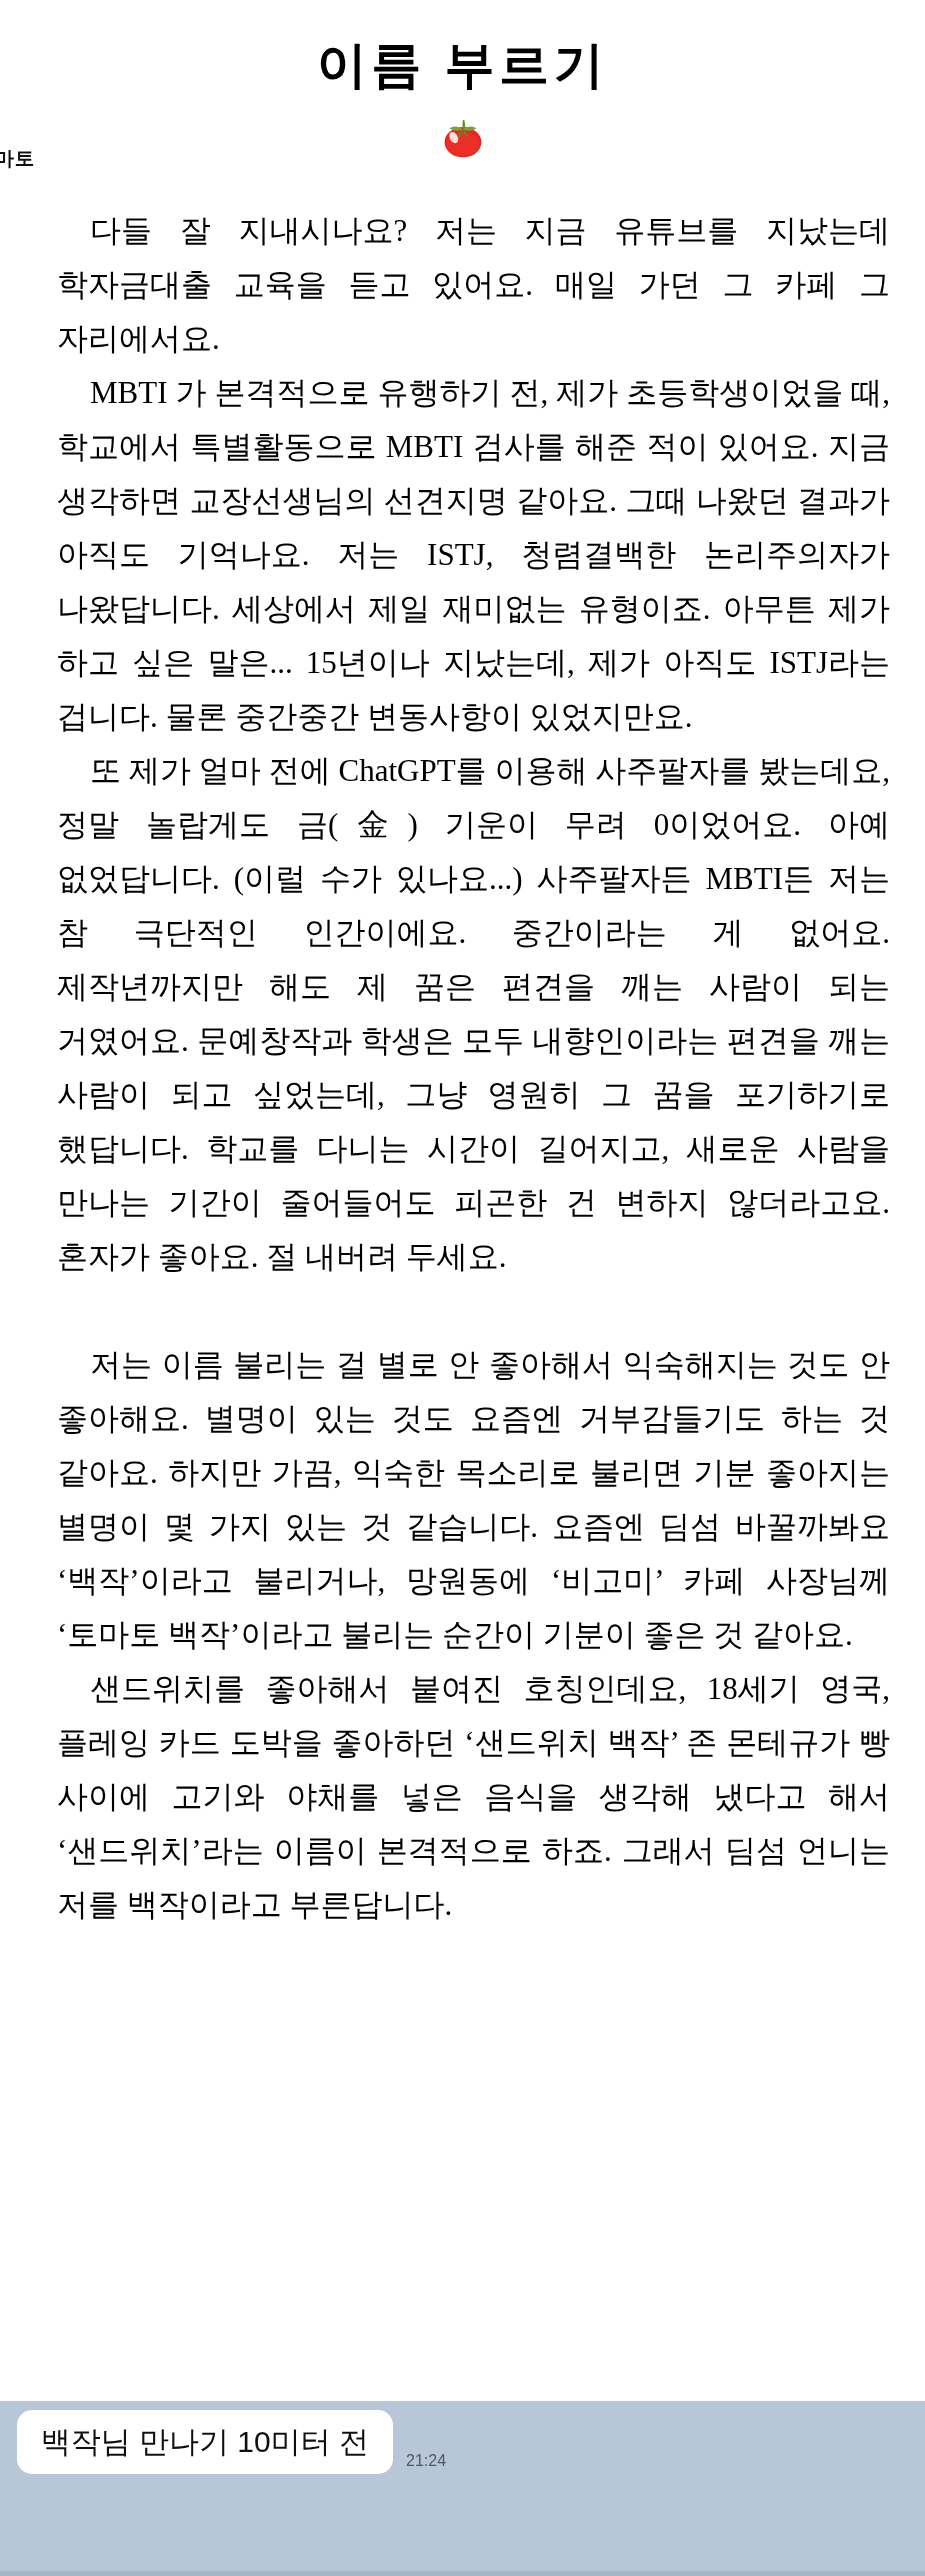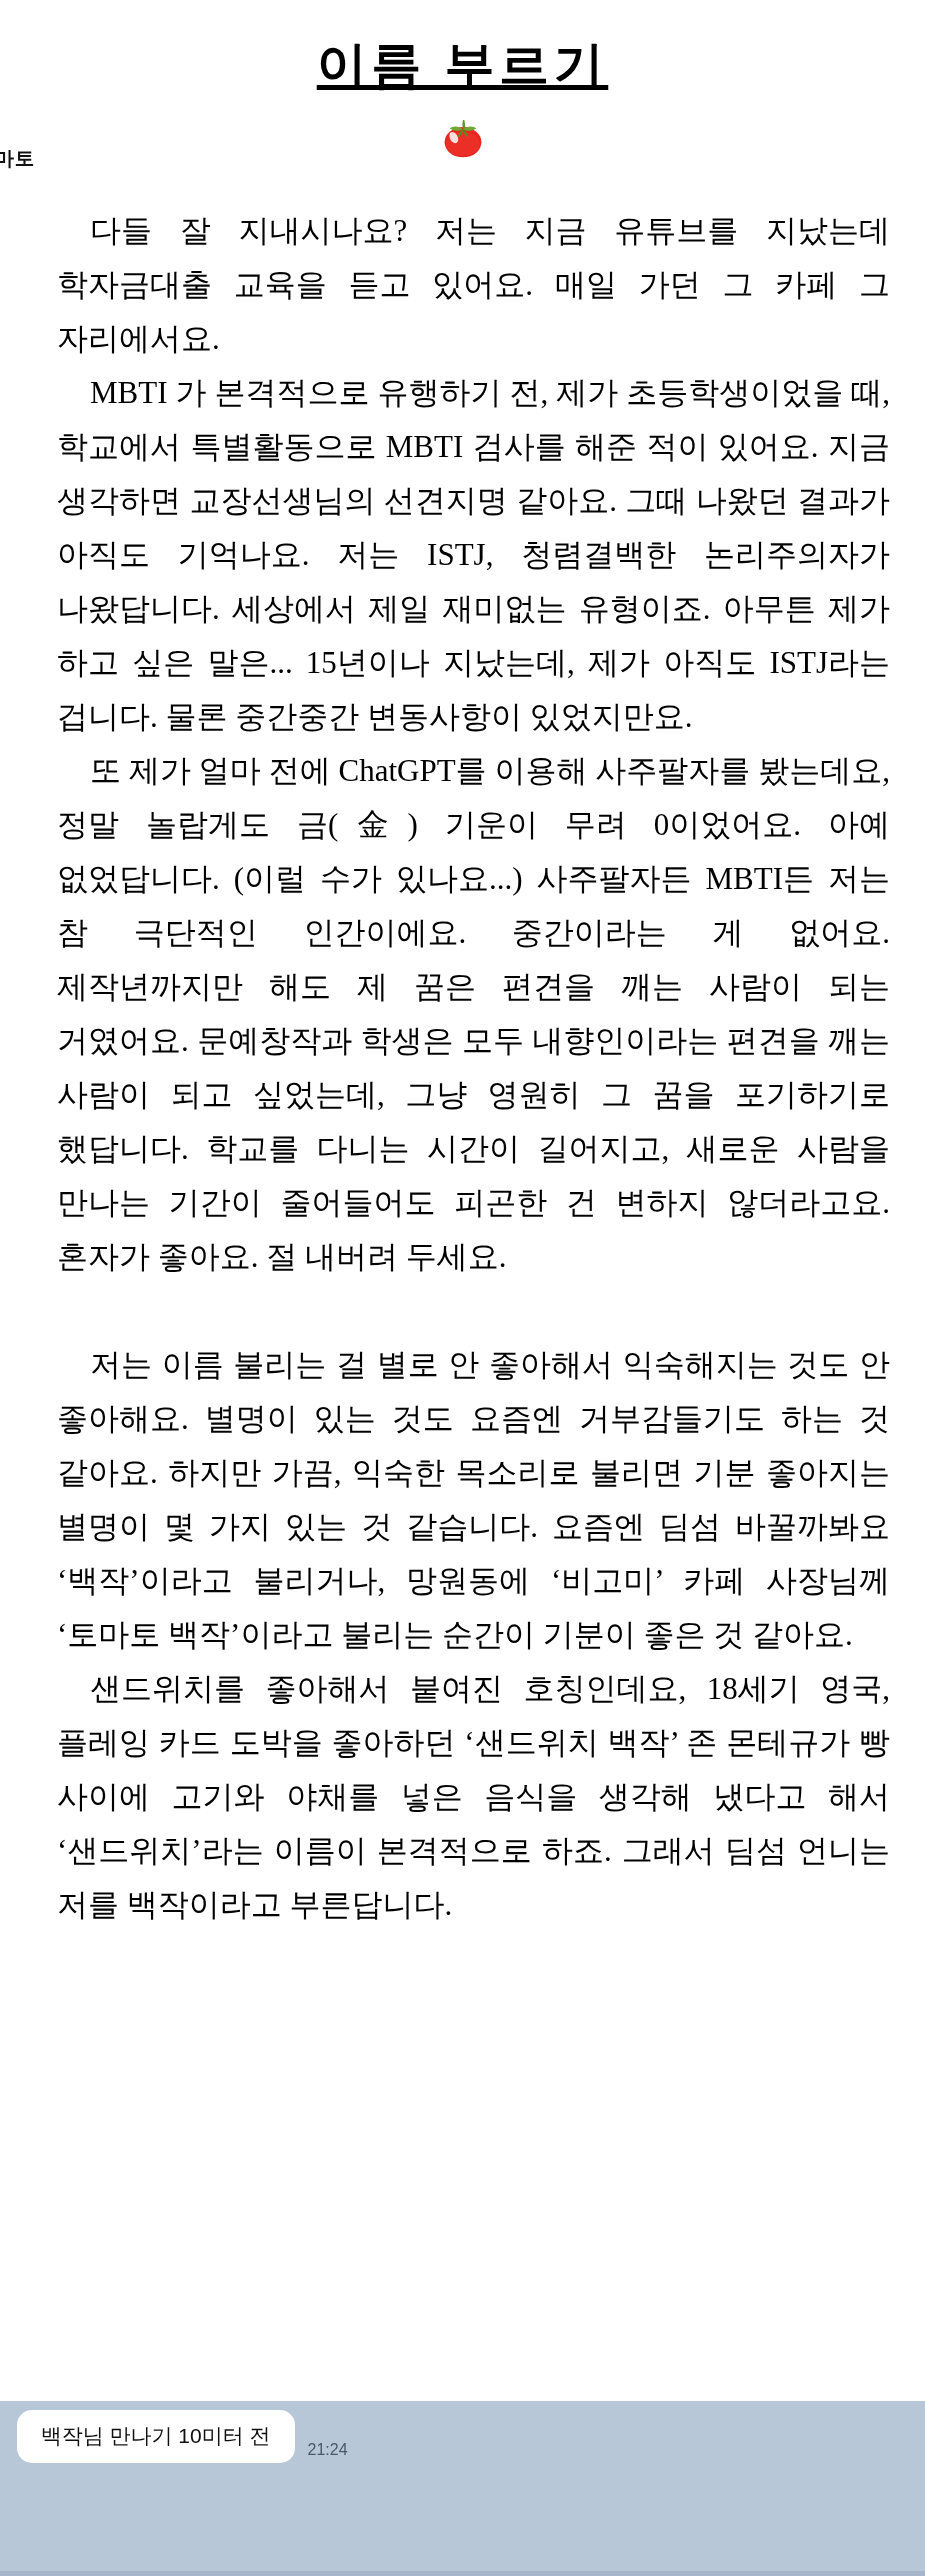--- a/index.html
+++ b/index.html
@@ -13,21 +13,20 @@
   }
   .page-title {
     margin: 0;
     padding-top: 31.5px;
     text-align: center;
     font-size: 50px;
     font-weight: 700;
     letter-spacing: 4.6px;
     color: #000000;
     font-family: "Liberation Sans", sans-serif;
-    text-decoration: underline;
   }
   .logo-block {
     margin-top: 18.5px;
     text-align: left;
     height: 65px;
     position: relative;
   }
   .logo-block svg { display: block; margin: 0 auto; }
   .logo-caption {
     display: block;
@@ -65,21 +64,21 @@
     background: #b8c7d7;
   }
   .chat-row {
     display: flex;
     align-items: flex-end;
   }
   .chat-row.left  { margin: 9.3px 0 0 16.7px; justify-content: flex-start; }
   .chat-row.right { margin: 24px 15px 0 0; justify-content: flex-end; }
   .bubble {
     position: relative;
-    font-size: 21px;
+    font-size: 30px;
     line-height: 1.25;
     color: #0f0f0f;
     padding: 13px 24px;
     border-radius: 15px;
     font-weight: 500;
     white-space: nowrap;
   }
   .bubble.white { background: #ffffff; }
   .bubble.yellow { background: #ffe94e; border-radius: 13px; }
   .bubble.yellow::after {

